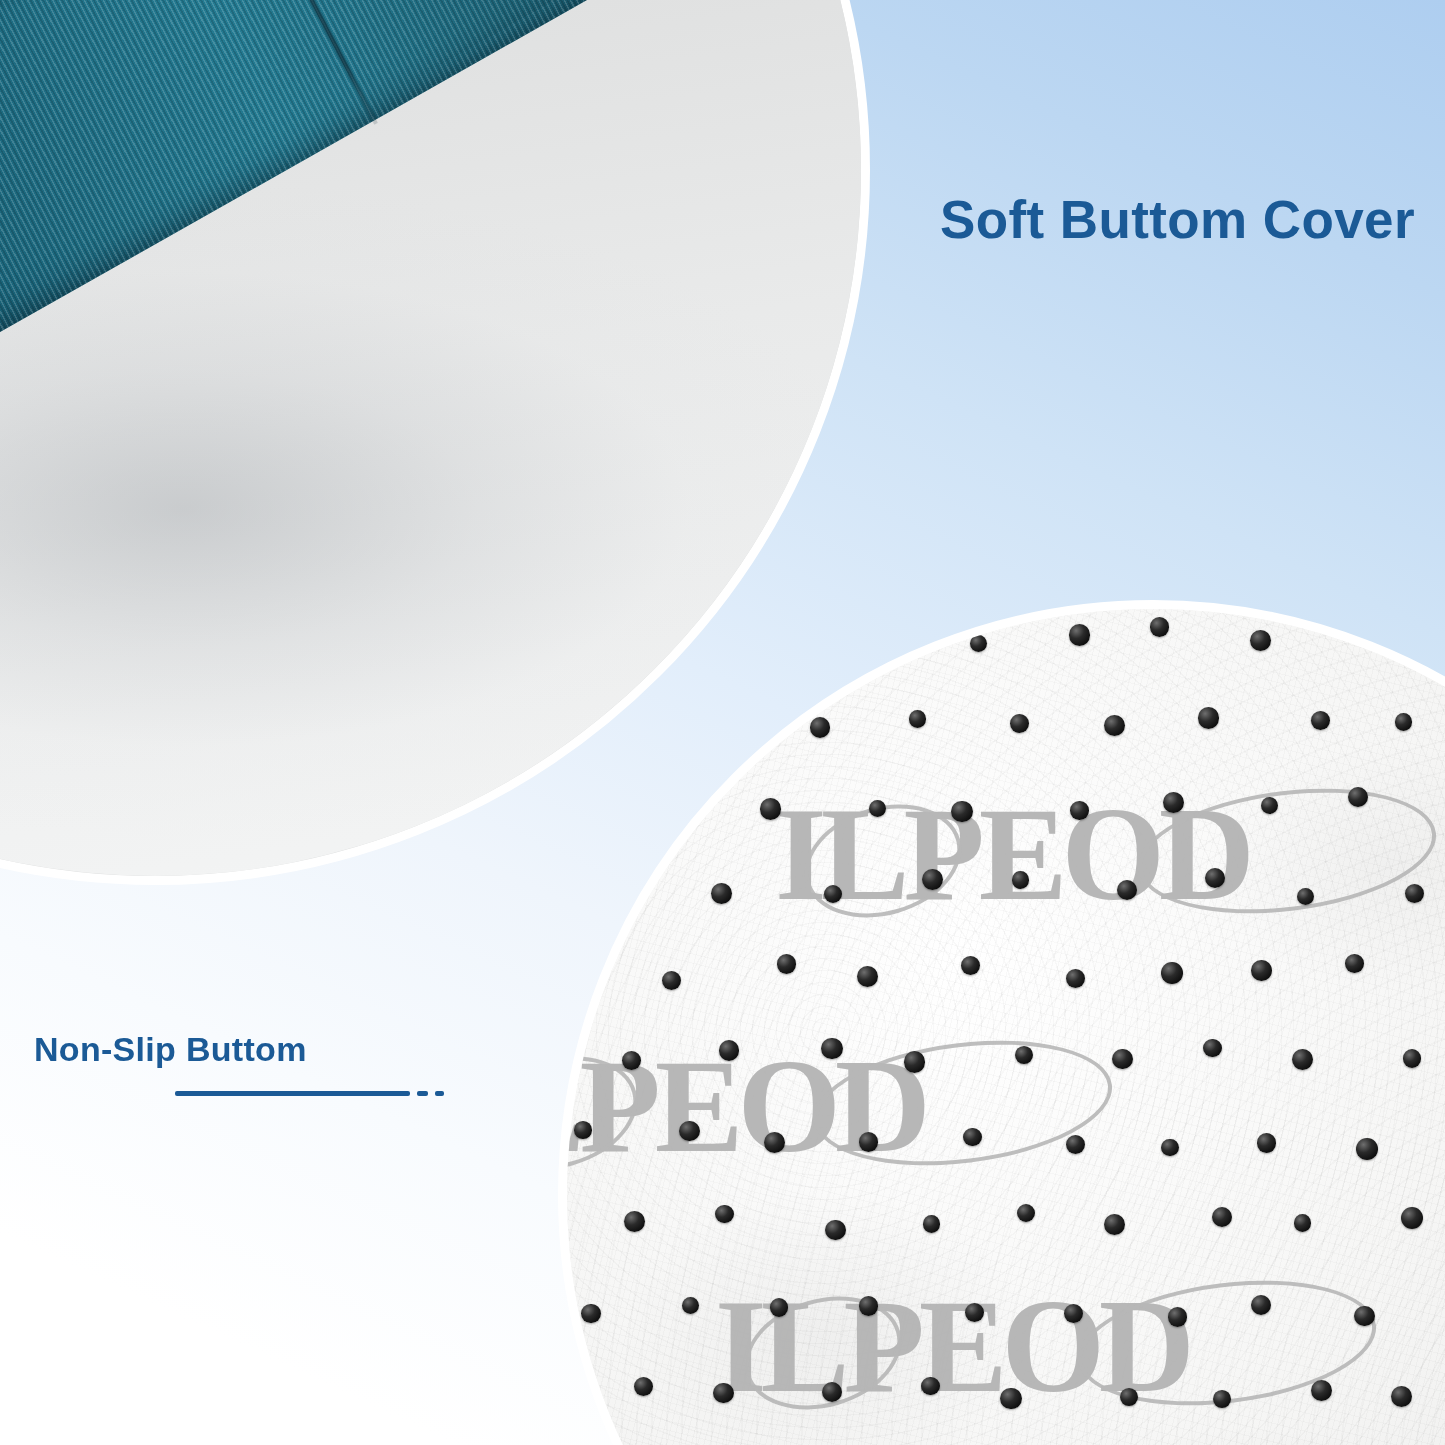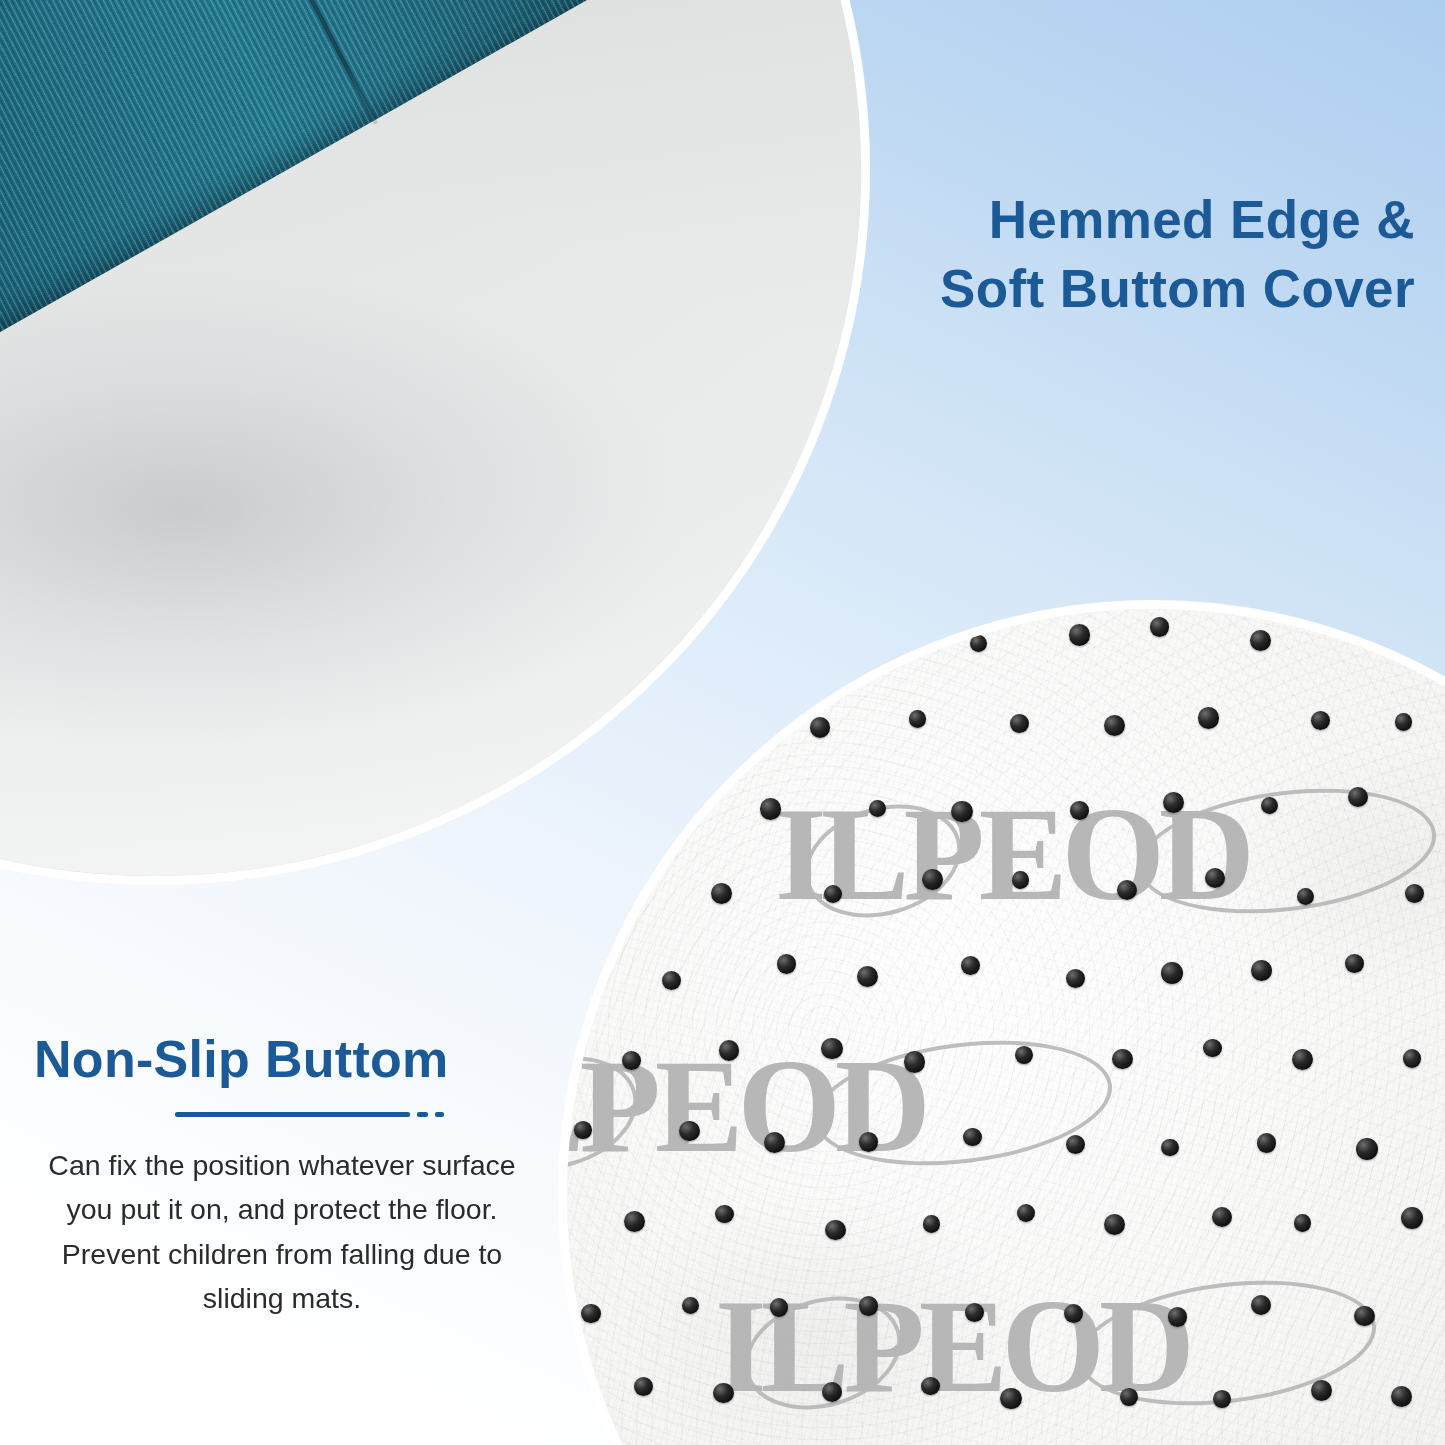--- a/index.html
+++ b/index.html
@@ -231,21 +231,21 @@
 
   .block-bl{
     position:absolute;
     left:26px; top:1030px;
     width:512px;
     z-index:6;
     text-align:center;
   }
   .title-bl{
     color:#1b5a96;
-    font-size:52px;
+    font-size:34px;
     font-weight:700;
     line-height:1.15;
     letter-spacing:.3px;
     text-align:left;
     padding-left:8px;
   }
   .rule{
     display:flex;
     align-items:center;
     gap:7px;
@@ -385,27 +385,25 @@
         <span class="dot" style="left: 353.958px; top: 767.919px; width: 18.5633px; height: 18.5633px;"></span>
         <span class="dot" style="left: 433.483px; top: 778.667px; width: 21.1576px; height: 21.1576px;"></span>
         <span class="dot" style="left: 553.07px; top: 778.906px; width: 17.8885px; height: 17.8885px;"></span>
         <span class="dot" style="left: 645.936px; top: 780.955px; width: 17.8707px; height: 17.8707px;"></span>
         <span class="dot" style="left: 744.089px; top: 770.563px; width: 21.2661px; height: 21.2661px;"></span>
         <span class="dot" style="left: 824.461px; top: 776.747px; width: 21.026px; height: 21.026px;"></span>
       </div>
   </div>
 
   <div class="headline-tr">
-    <span class="l">Hemmed Edge &amp;</span>
     <span class="l">Soft Buttom Cover</span>
   </div>
 
   <div class="block-bl">
     <div class="title-bl">Non-Slip Buttom</div>
     <div class="rule">
       <span class="bar"></span>
       <span class="dash"></span>
       <span class="dash s"></span>
     </div>
-    <div class="body-bl">Can fix the position whatever surface you put it on, and protect the floor. Prevent children from falling due to sliding mats.</div>
   </div>
 
 </div>
 
 </body></html>

